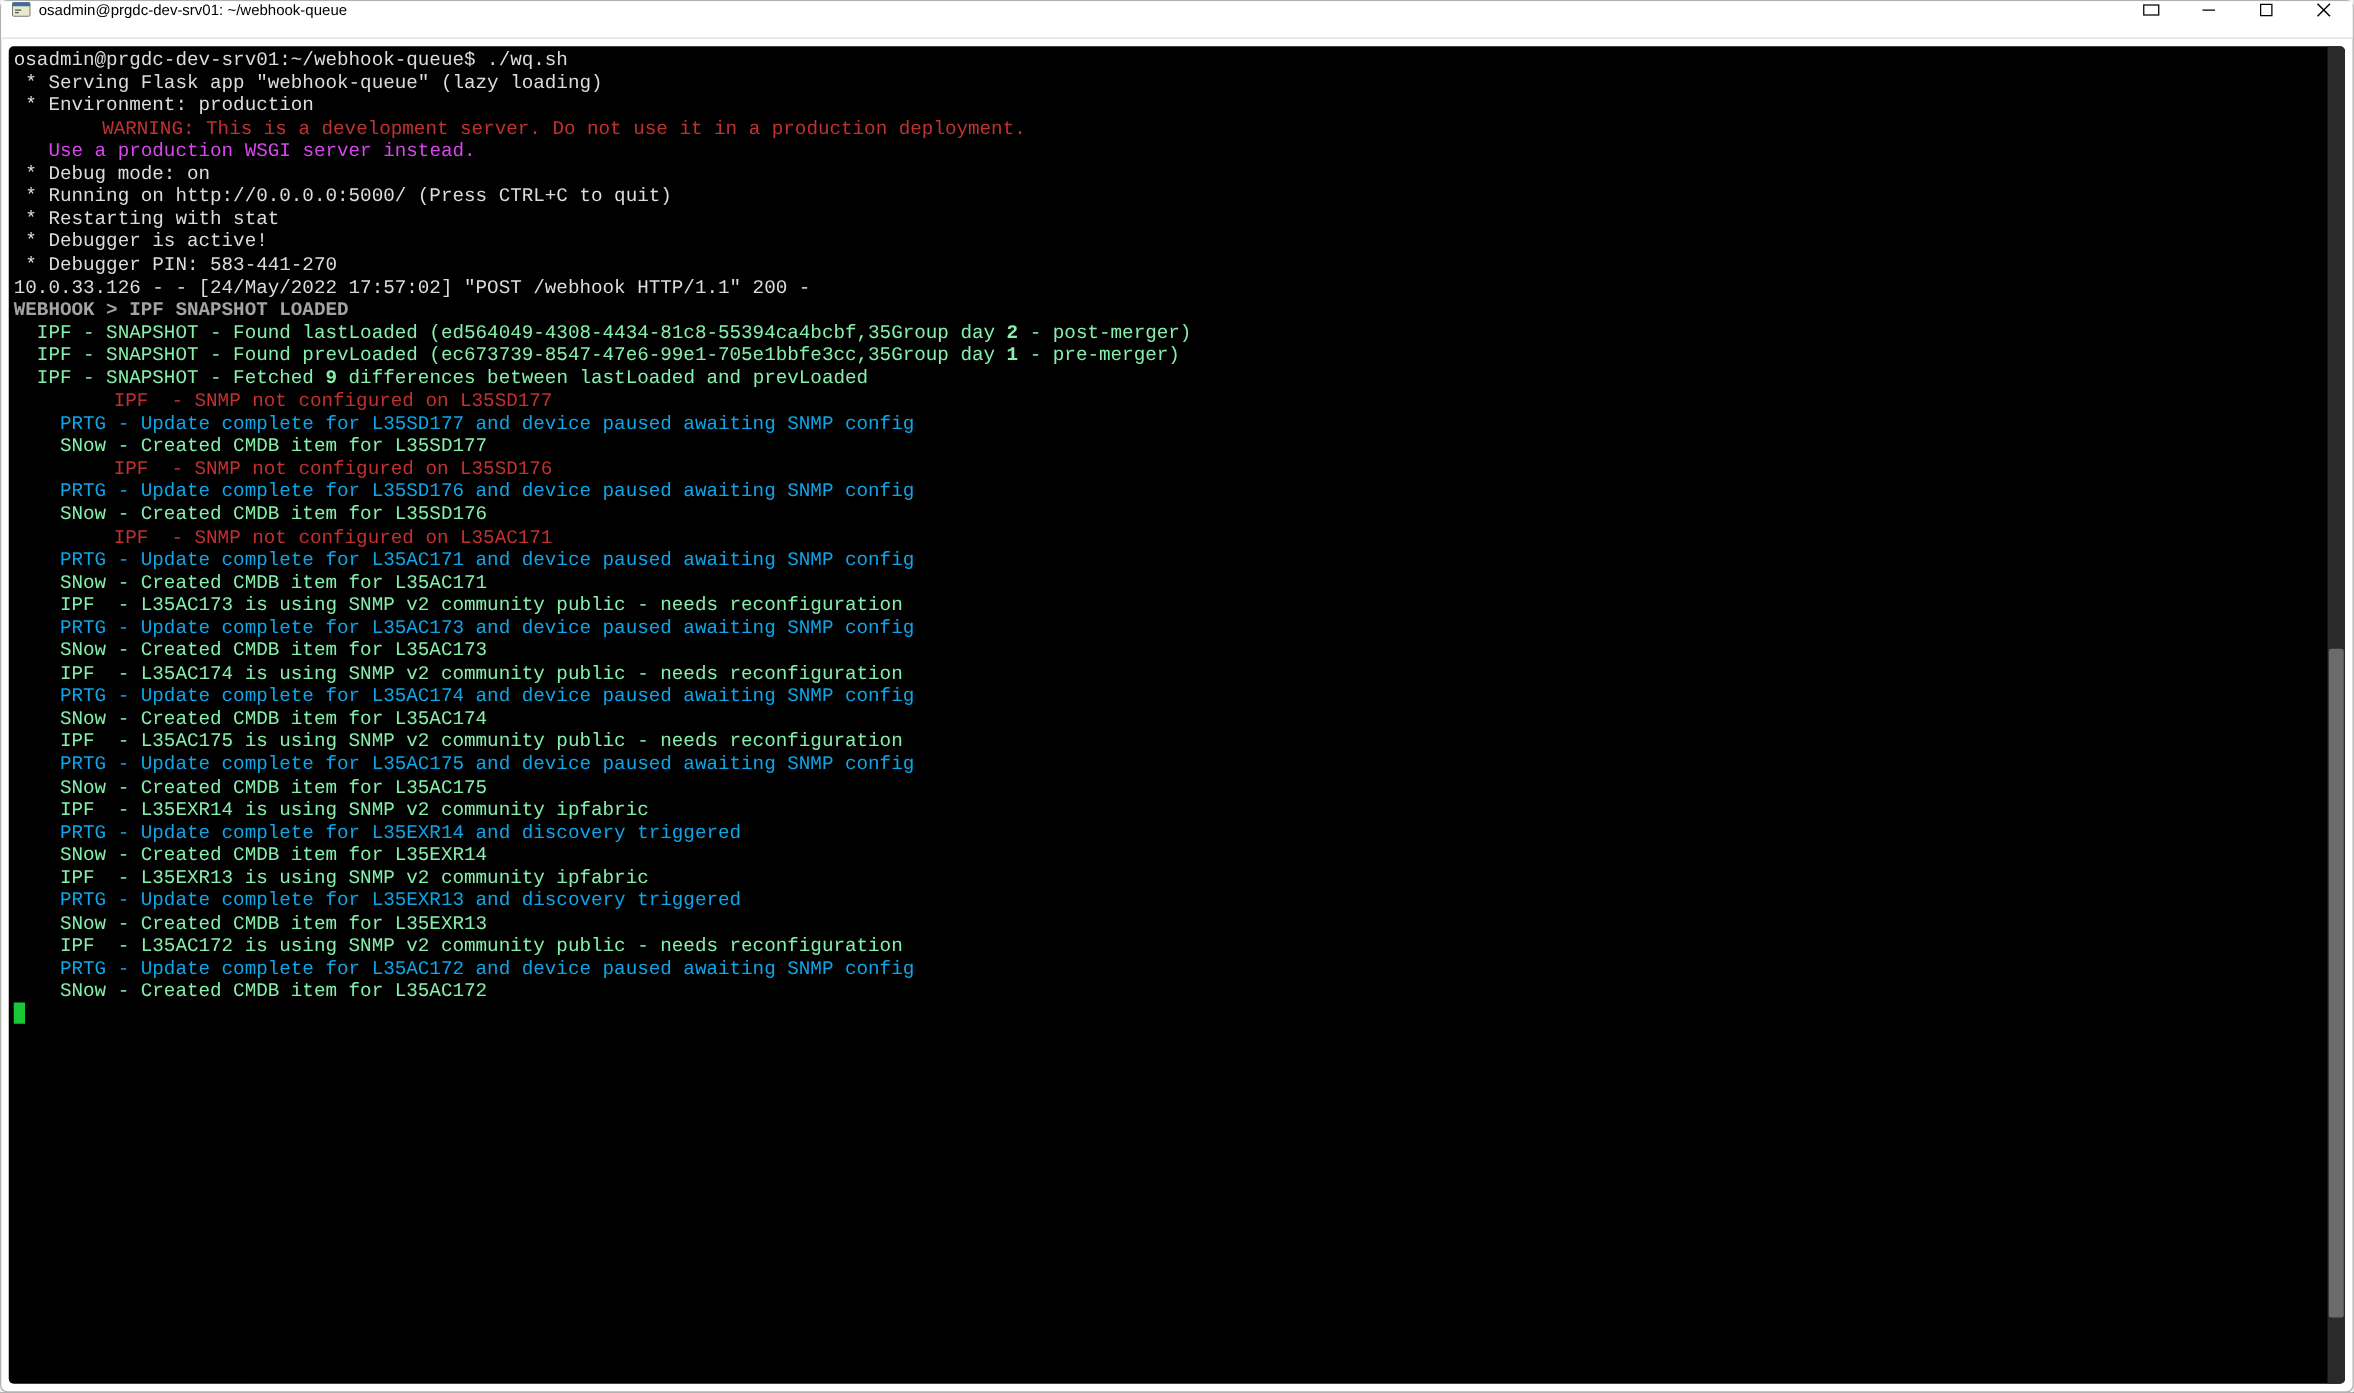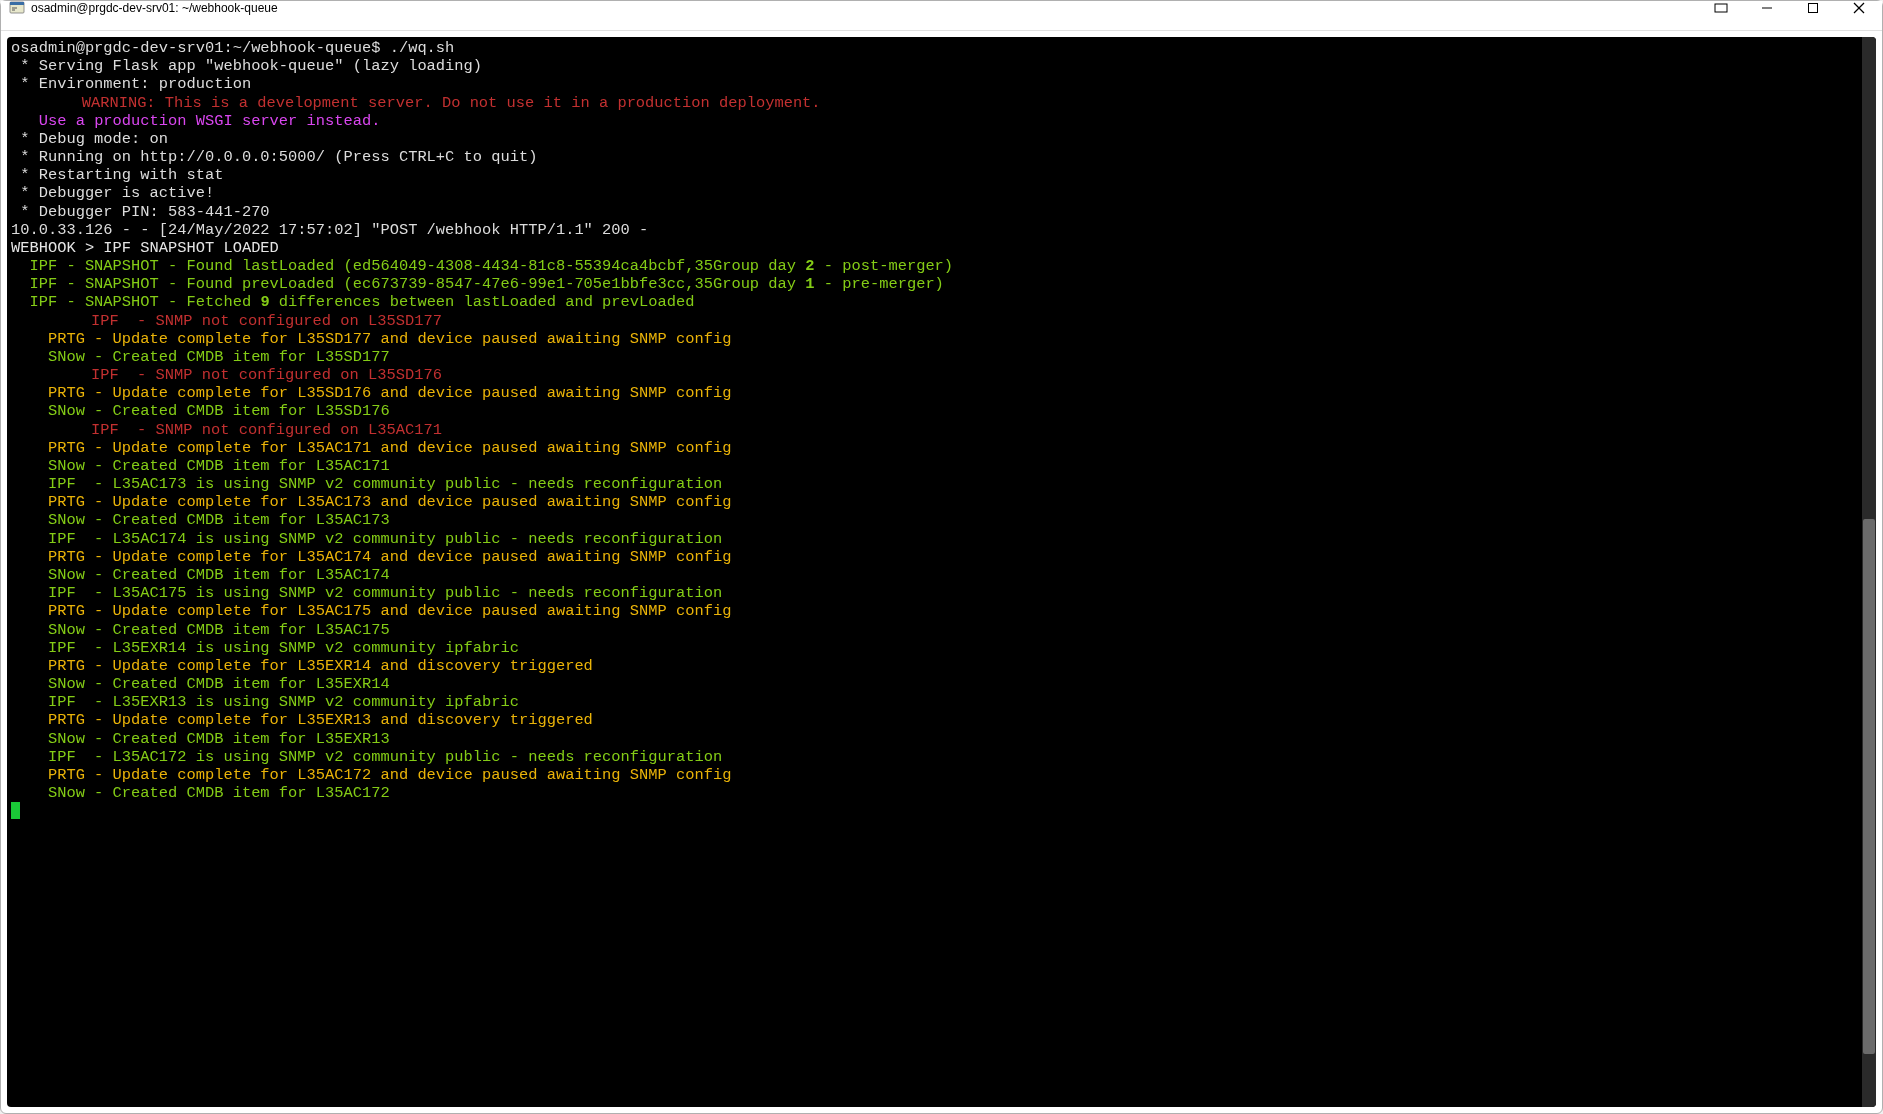--- a/index.html
+++ b/index.html
@@ -55,23 +55,23 @@
     .scrollbar-track {
       width: 14px; background: #2a2a2a; position: relative;
     }
     .scrollbar-thumb {
       position: absolute; left: 1px; right: 1px;
       background: #6b6b6b; border-radius: 2px;
     }
     .c-default { color: #dcdcdc; }
     .c-gray    { color: #d946ef; }
     .c-red     { color: #c23030; margin-left: 43px; }
-    .c-green   { color: #84cc16; }
-    .c-yellow  { color: #eab308; }
-    .c-blue    { color: #e5e5e5; }
+    .c-green   { color: #86efac; }
+    .c-yellow  { color: #0ea5e9; }
+    .c-blue    { color: #a3a3a3; font-weight: bold; }
     .line { display: block; }
     .bold-num { font-weight: 600; }
     .cursor-block {
       display: inline-block; width: 9px; height: 17px;
       background: #1ac837; vertical-align: -2px;
     }
   </style>
 </head>
 <body>
 

